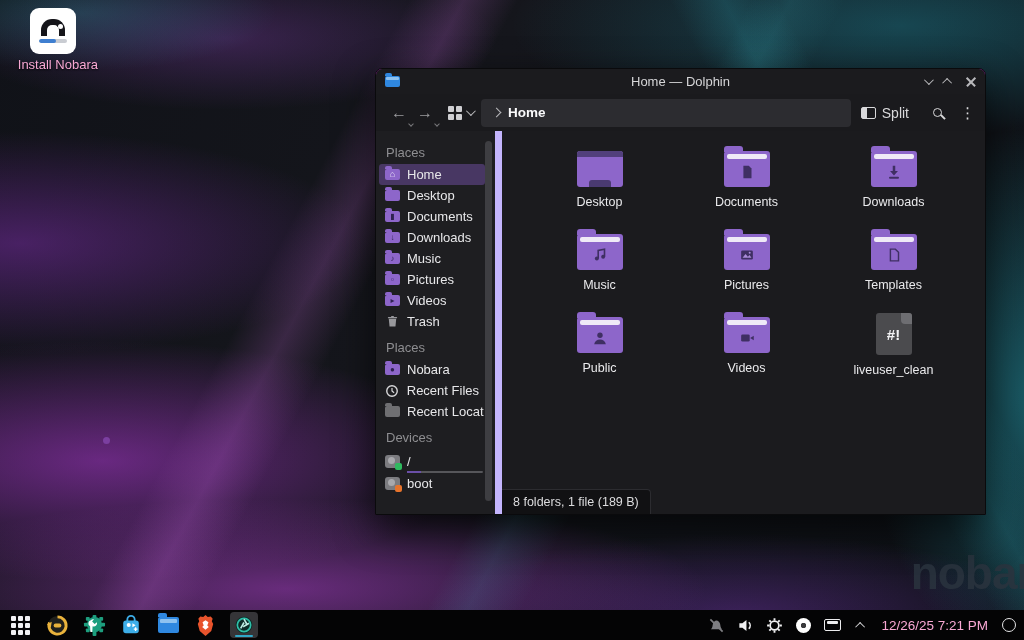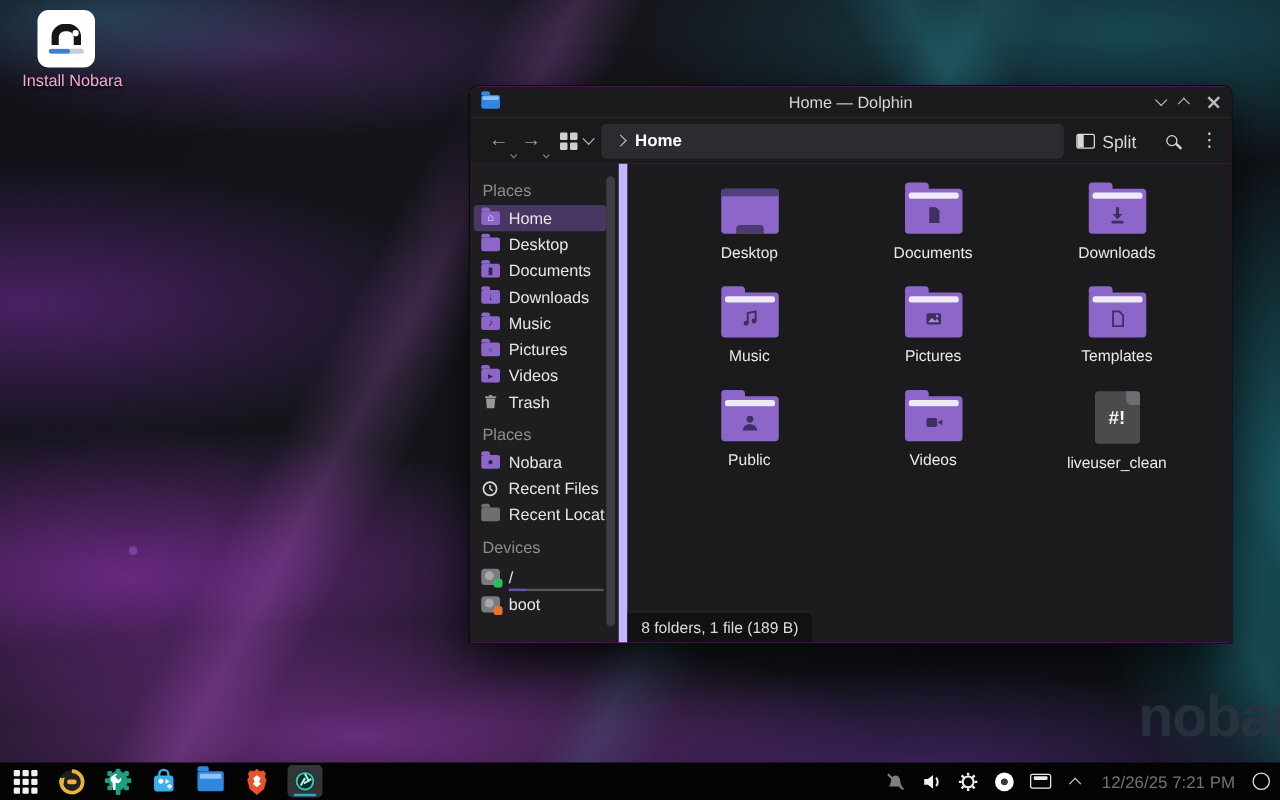--- a/index.html
+++ b/index.html
@@ -167,21 +167,21 @@
 
   .tb-right { margin-left:auto; display:flex; align-items:center; gap:11px; }
   .tray-ic { display:flex; align-items:center; justify-content:center; width:18px; height:18px; }
   .disc { width:15px; height:15px; border-radius:50%;
           background:radial-gradient(circle, #3a3a3c 0 2.5px, #ffffff 3px 7.5px); }
   .inputwin { width:17px; height:12px; border:1.6px solid #ececee; border-radius:2px; position:relative; }
   .inputwin::before { content:""; position:absolute; top:1px; left:2px; right:2px; height:2.5px;
                       background:#ececee; border-radius:1px; }
   .caret-up { width:7px; height:7px; border-right:1.6px solid #d2d2d4; border-bottom:1.6px solid #d2d2d4;
               transform:rotate(-135deg) translateY(-2px); }
-  .clock { color:#737373; font-size:13.5px; white-space:nowrap; }
+  .clock { color:#f9a8d4; font-size:13.5px; white-space:nowrap; }
   .peek { width:14px; height:14px; border:1.6px solid #e4e4e6; border-radius:50%; margin-left:3px; }
 </style>
 </head>
 <body>
 
 <div class="screen">
 
   <div class="wallpaper"></div>
   <div class="wp-dot"></div>
   <div class="watermark">nobara</div>

